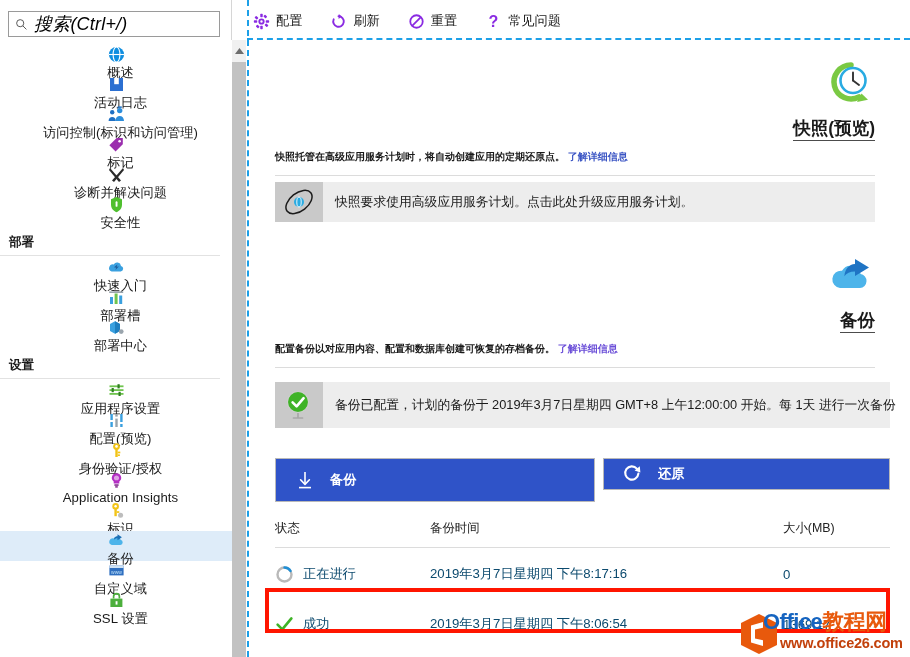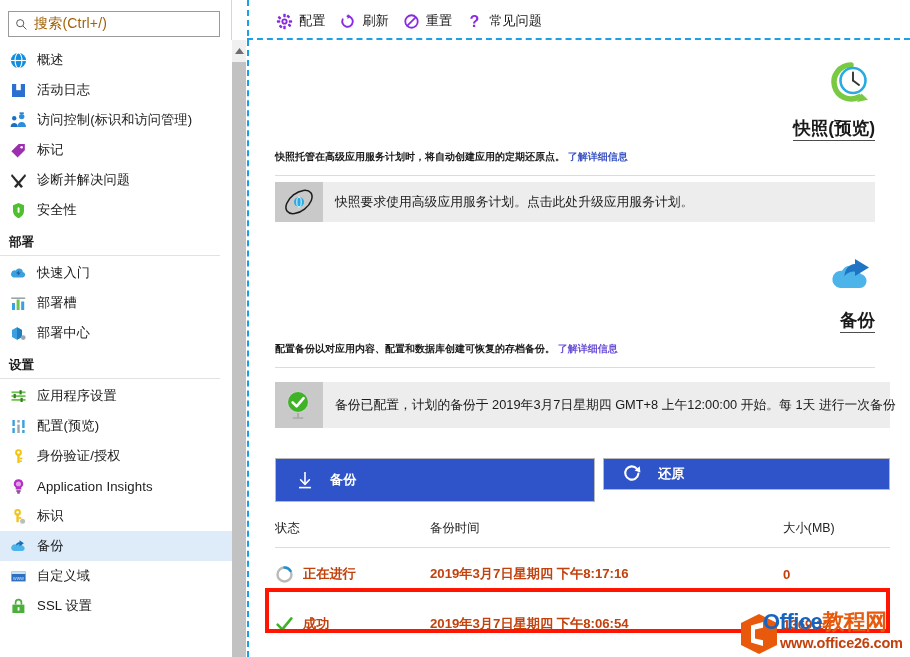--- a/index.html
+++ b/index.html
@@ -21,35 +21,35 @@
     overflow: hidden;
   }
   .search-wrap { position: absolute; left: 8px; top: 11px; width: 212px; height: 26px; }
   .search-box {
     width: 212px; height: 26px;
     border: 1px solid #9a9a9a; background: #fff;
     display: flex; align-items: center; padding: 0 6px;
   }
   .search-box .mag { width: 13px; height: 13px; flex: 0 0 auto; margin-right: 6px; }
   .search-placeholder {
-    font-size: 14px; color: #a16207; 
+    font-size: 18px; color: #000000; font-style: italic;
     white-space: nowrap; letter-spacing: .2px;
   }
   .collapse-btn {
     position: absolute; left: 230px; top: 6px;
     width: 20px; height: 20px;
     font-size: 15px; color: #3a3a3a; line-height: 20px; text-align: center;
     cursor: pointer;
   }
 
   .nav { position: absolute; left: 0; top: 45px; width: 232px; }
   .nav-item {
     display: flex; align-items: center;
     height: 30px; padding-left: 9px;
-    cursor: pointer; position: relative;
+    cursor: pointer; position: relative; flex-direction: column;
   }
   .nav-item.selected { background: #deecf9; }
   .nav-ico { width: 19px; height: 19px; flex: 0 0 19px; margin-right: 9px; position: relative; }
   .nav-label {
     font-size: 13.2px; color: #1a1a1a; white-space: nowrap;
     letter-spacing: .1px;
   }
   .nav-group {
     padding: 0 0 0 9px; margin-top: 9px;
   }
@@ -85,22 +85,22 @@
     border-top: 0;
     overflow: hidden;
   }
   #content-dash-top {
     position: absolute; left: 247px; top: 38px; width: 663px; height: 0;
     border-top: 2px dashed #1ca0e8;
   }
 
   
   #toolbar {
-    position: absolute; left: 276px; top: 8px; height: 26px;
-    display: flex; align-items: center; gap: 14px;
+    position: absolute; left: 253px; top: 8px; height: 26px;
+    display: flex; align-items: center; gap: 28px;
     z-index: 4;
   }
   .tb-item { display: flex; align-items: center; cursor: pointer; gap: 6px; }
   .tb-ico { width: 17px; height: 17px; flex: 0 0 17px; display:block; }
   .tb-label { font-size: 13.2px; color: #1a1a1a; white-space: nowrap; }
 
   
   .sect-head { display: flex; align-items: flex-end; gap: 12px; flex-direction: column; }
   .sect-icon { width: 48px; height: 48px; flex: 0 0 48px; }
   .sect-title {
@@ -135,21 +135,21 @@
   }
   .act-btn .ico { width: 22px; height: 22px; flex: 0 0 22px; }
   .act-btn .lbl { font-size: 13.2px; color: #fff; font-weight: bold; }
 
   
   .tbl { position: absolute; left: 275px; top: 520px; width: 615px; }
   .tbl-head {
     display: flex; font-size: 12.4px; color: #222;
     padding-bottom: 10px; border-bottom: 1px solid #dcdcdc;
   }
-  .tbl-row { display: flex; align-items: center; height: 36px; font-size: 13.2px; color: #c2410c; font-weight: bold; }
+  .tbl-row { display: flex; align-items: center; height: 36px; font-size: 13.2px; color: #0c4a6e; }
   .c-status { width: 155px; flex: 0 0 155px; display: flex; align-items: center; gap: 9px; }
   .c-time   { width: 345px; flex: 0 0 345px; }
   .c-size   { flex: 1 1 auto; text-align: left; padding-left: 8px; }
   .tbl-head .c-size { padding-left: 8px; }
   .st-ico { width: 19px; height: 19px; flex: 0 0 19px; }
 
   
   #redbox {
     position: absolute; left: 265px; top: 588px;
     width: 625px; height: 45px;

